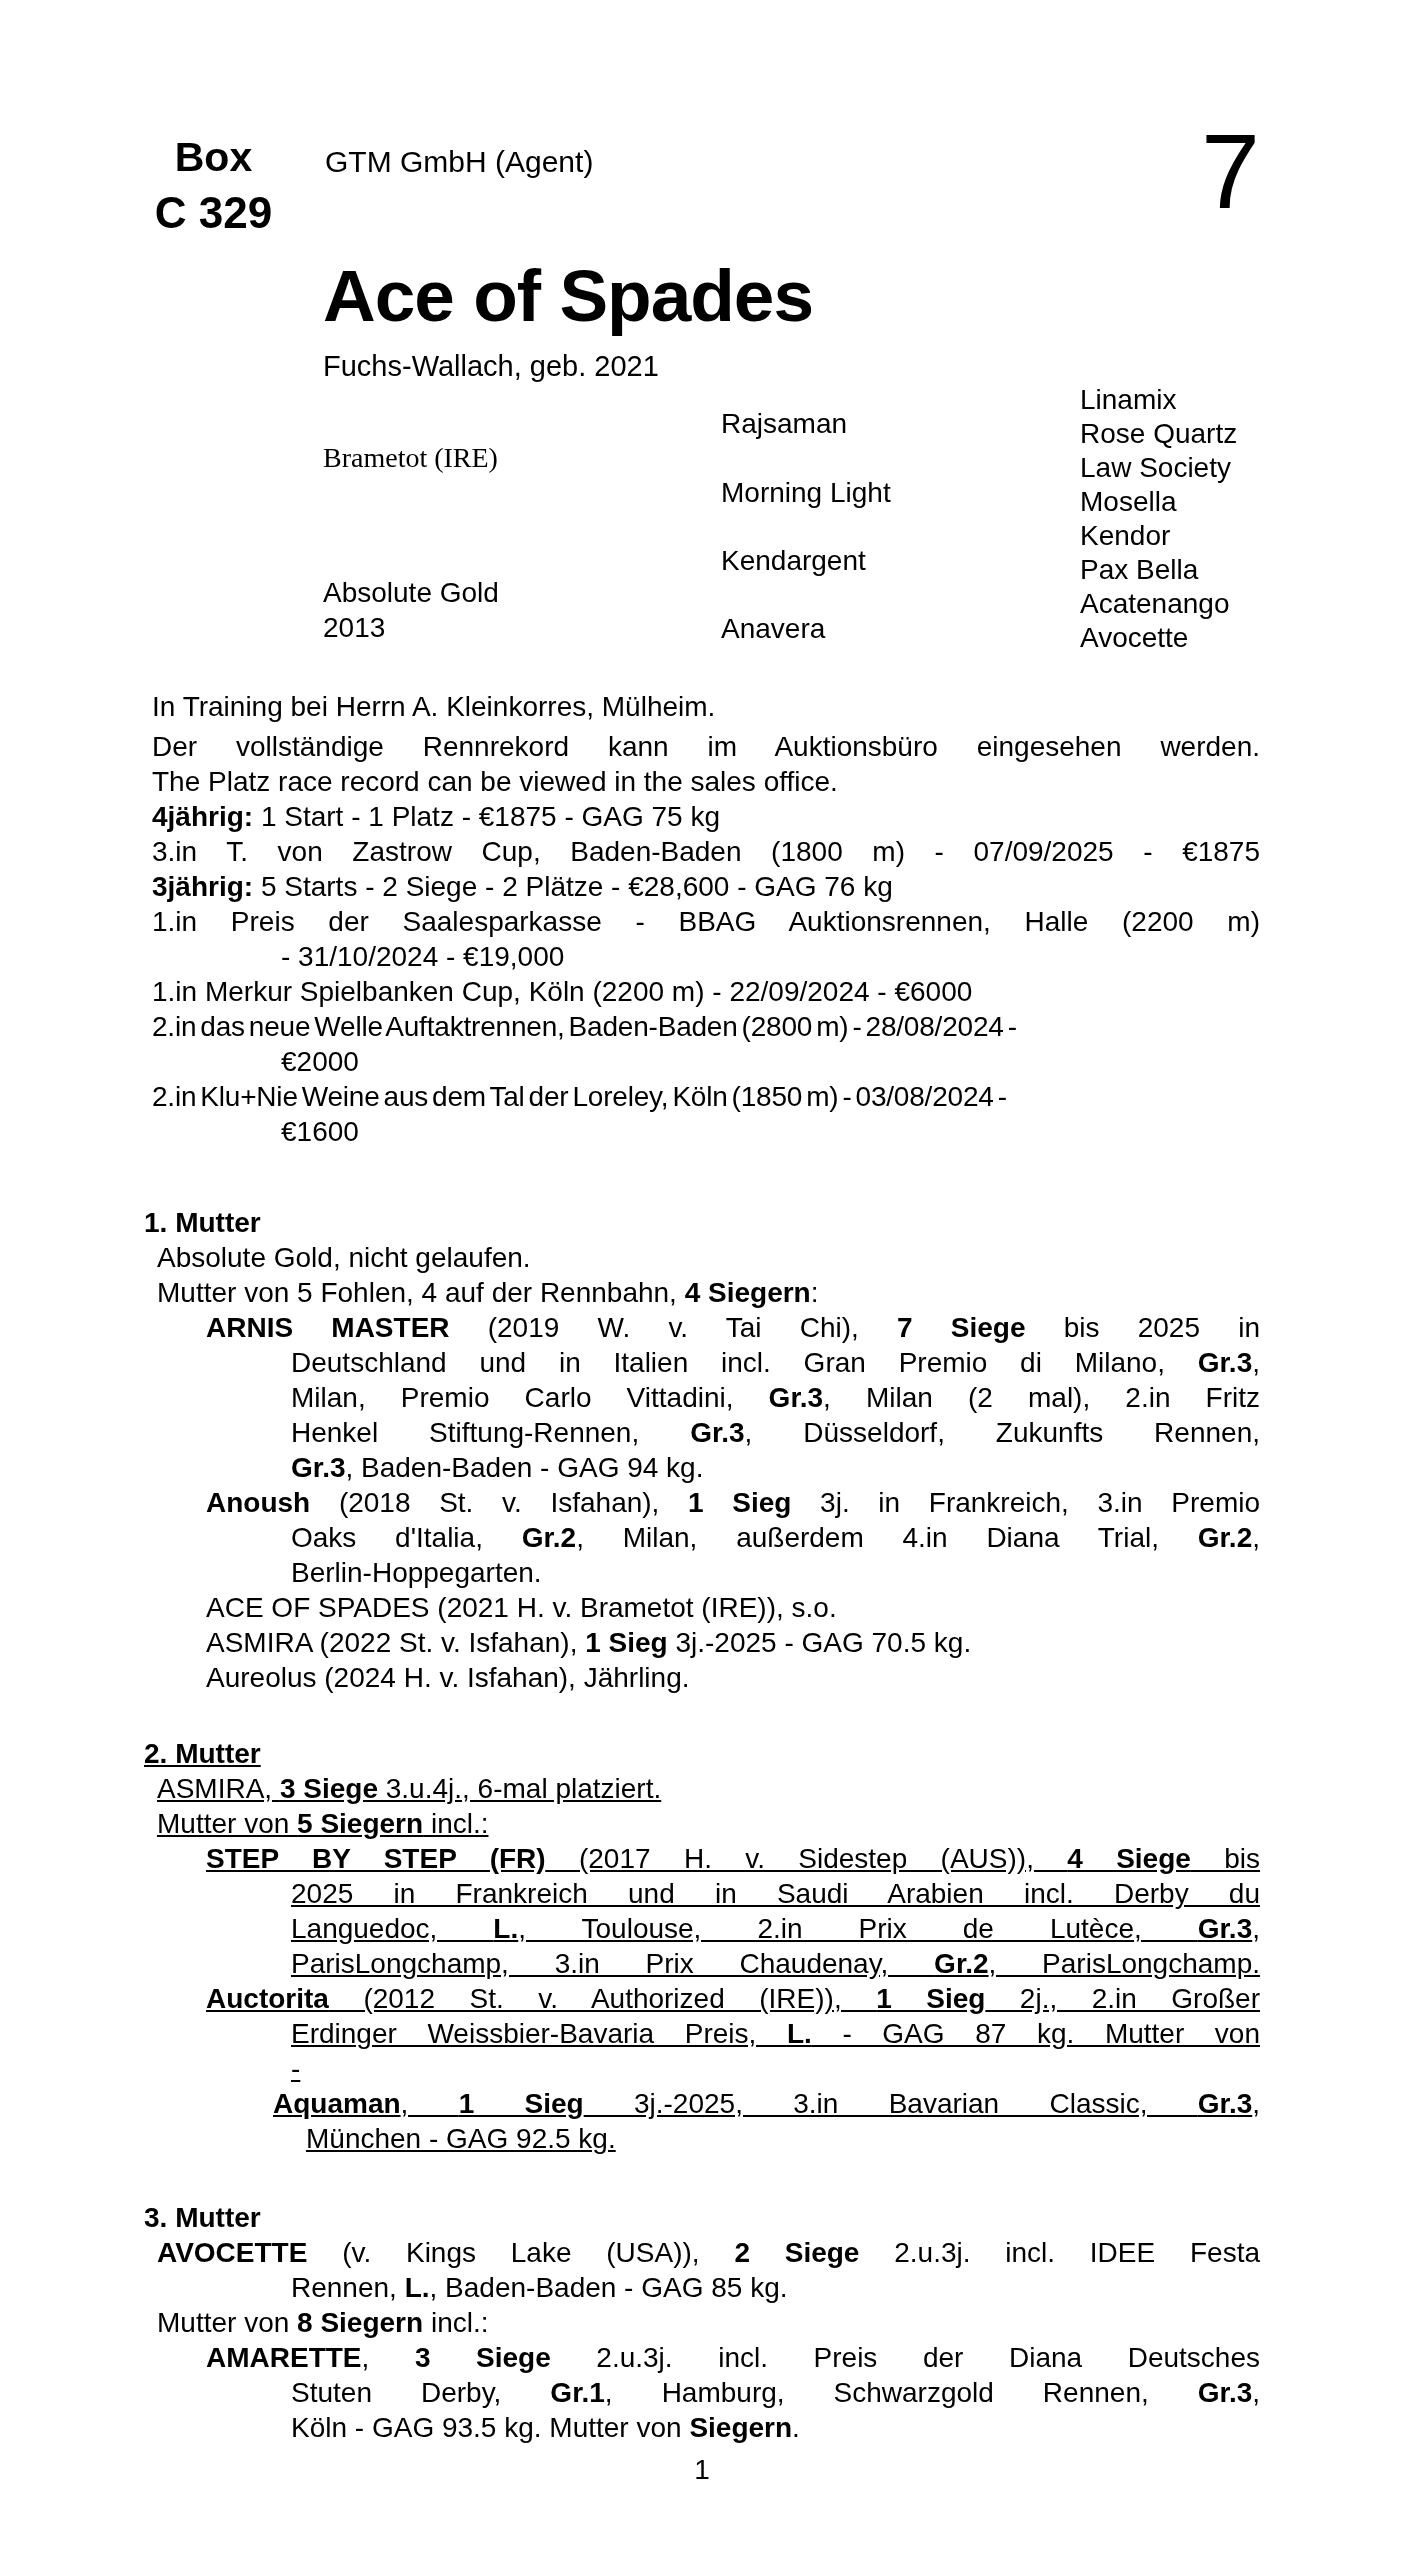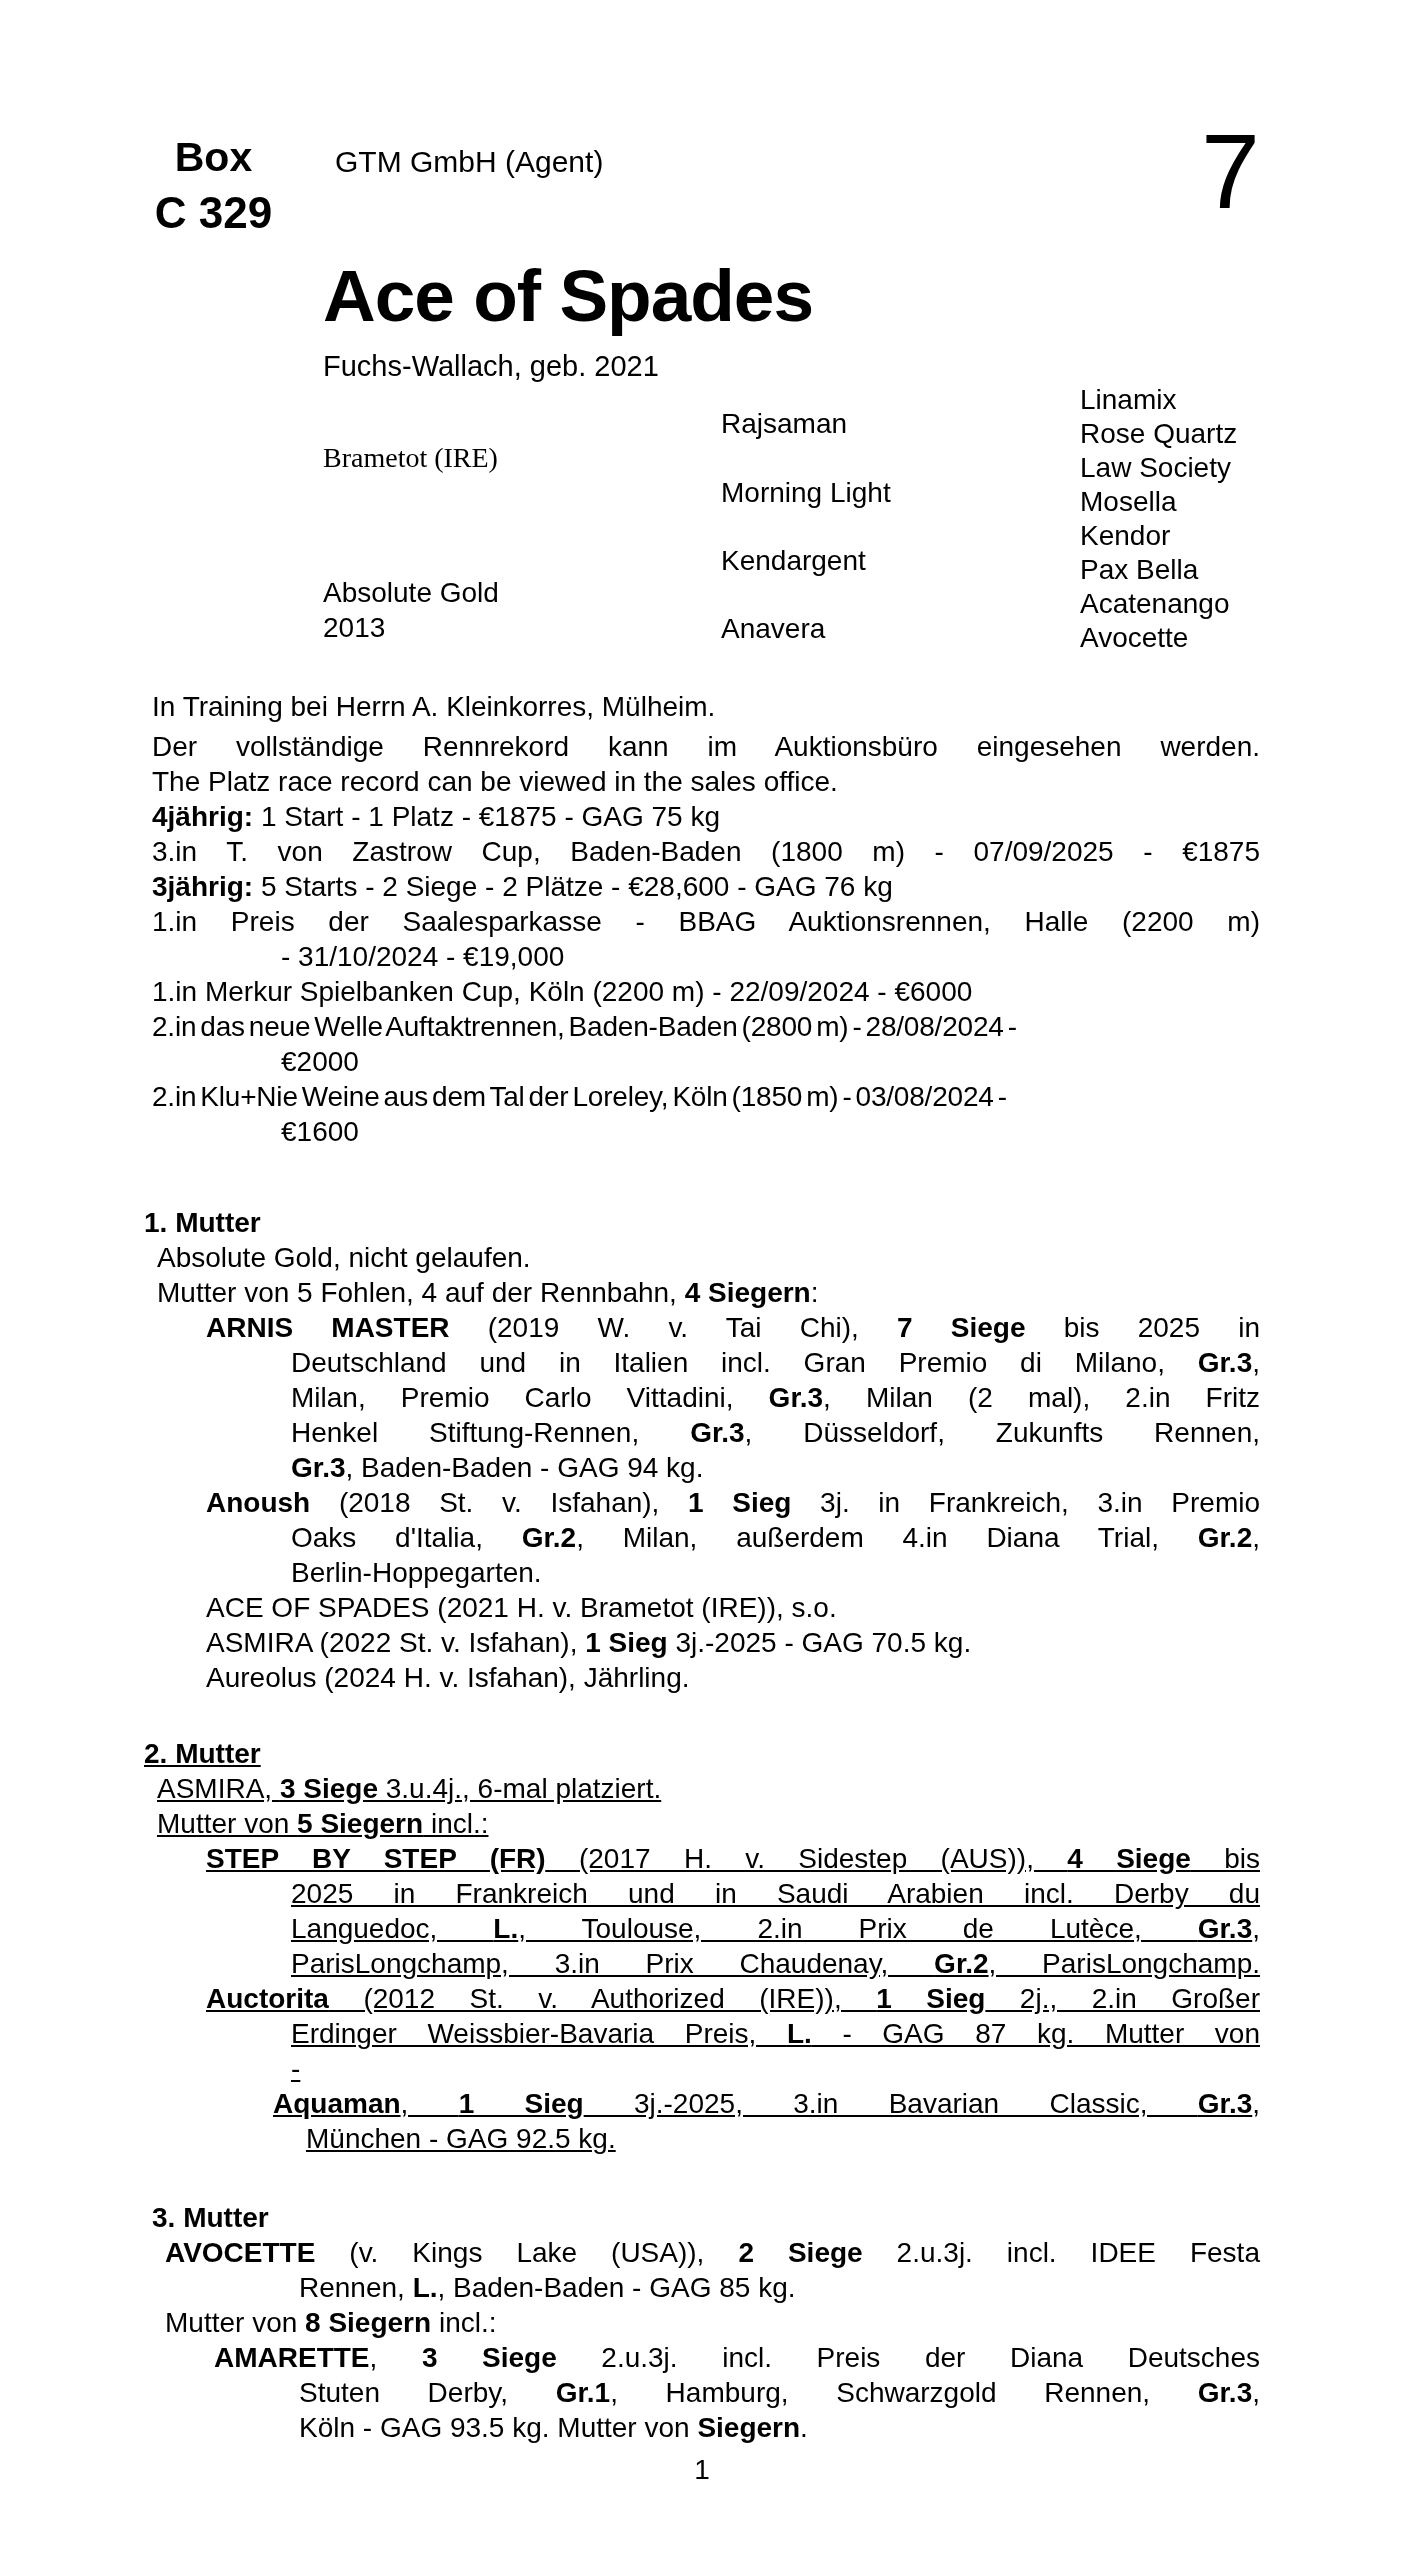--- a/index.html
+++ b/index.html
@@ -8,21 +8,21 @@
     width:1404px;height:2576px;
     background:#ffffff;
     color:#000;
     font-family:"Liberation Sans", sans-serif;
     overflow:hidden;
   }
   
   .box-block{position:absolute;left:144px;top:130px;width:139px;text-align:center;}
   .box-label{font-size:41px;font-weight:bold;line-height:54px;}
   .box-number{font-size:44px;font-weight:bold;line-height:57px;white-space:nowrap;}
-  .consignor{position:absolute;left:335px;top:144px;font-size:30px;line-height:35px;}
+  .consignor{position:absolute;left:325px;top:144px;font-size:30px;line-height:35px;}
   .lot-number{position:absolute;left:1123px;top:117px;width:137px;text-align:right;
               font-size:106px;line-height:108px;}
   
   .title{position:absolute;left:323px;top:257px;font-size:73px;font-weight:bold;
          letter-spacing:-1px;line-height:78px;white-space:nowrap;}
   .subtitle{position:absolute;left:323px;top:349px;font-size:29px;line-height:35px;}
   
   .pedigree{position:absolute;left:323px;top:386px;width:989px;height:278px;font-size:28px;}
   .gen1-sire{position:absolute;left:0;top:54px;line-height:35px;white-space:nowrap;font-family:Liberation Serif, serif;}
   .gen1-dam{position:absolute;left:0;top:189px;line-height:35px;white-space:nowrap;}
@@ -44,21 +44,21 @@
   .tab{margin-left:137px;}
   .entry2{margin-left:129px;}
   .cont2{margin-left:162px;}
   .just{text-align:justify;text-align-last:justify;}
   .tight{word-spacing:-3.6px;letter-spacing:-0.2px;white-space:nowrap;}
   .b{font-weight:bold;}
   .heading{font-weight:bold;min-height:35px;}
   .training{margin-bottom:5.2px;}
   .sec-0{margin-top:56px;}
   .sec-1{margin-top:41px;text-decoration:underline;}
-  .sec-2{margin-top:44px;margin-left:8px;}
+  .sec-2{margin-top:44px;}
   
   .footer{position:absolute;left:144px;top:2452px;width:1116px;text-align:center;
           font-size:28px;line-height:35px;}
 </style>
 </head>
 <body>
 
 <div class="page">
 
   <div class="box-block">

